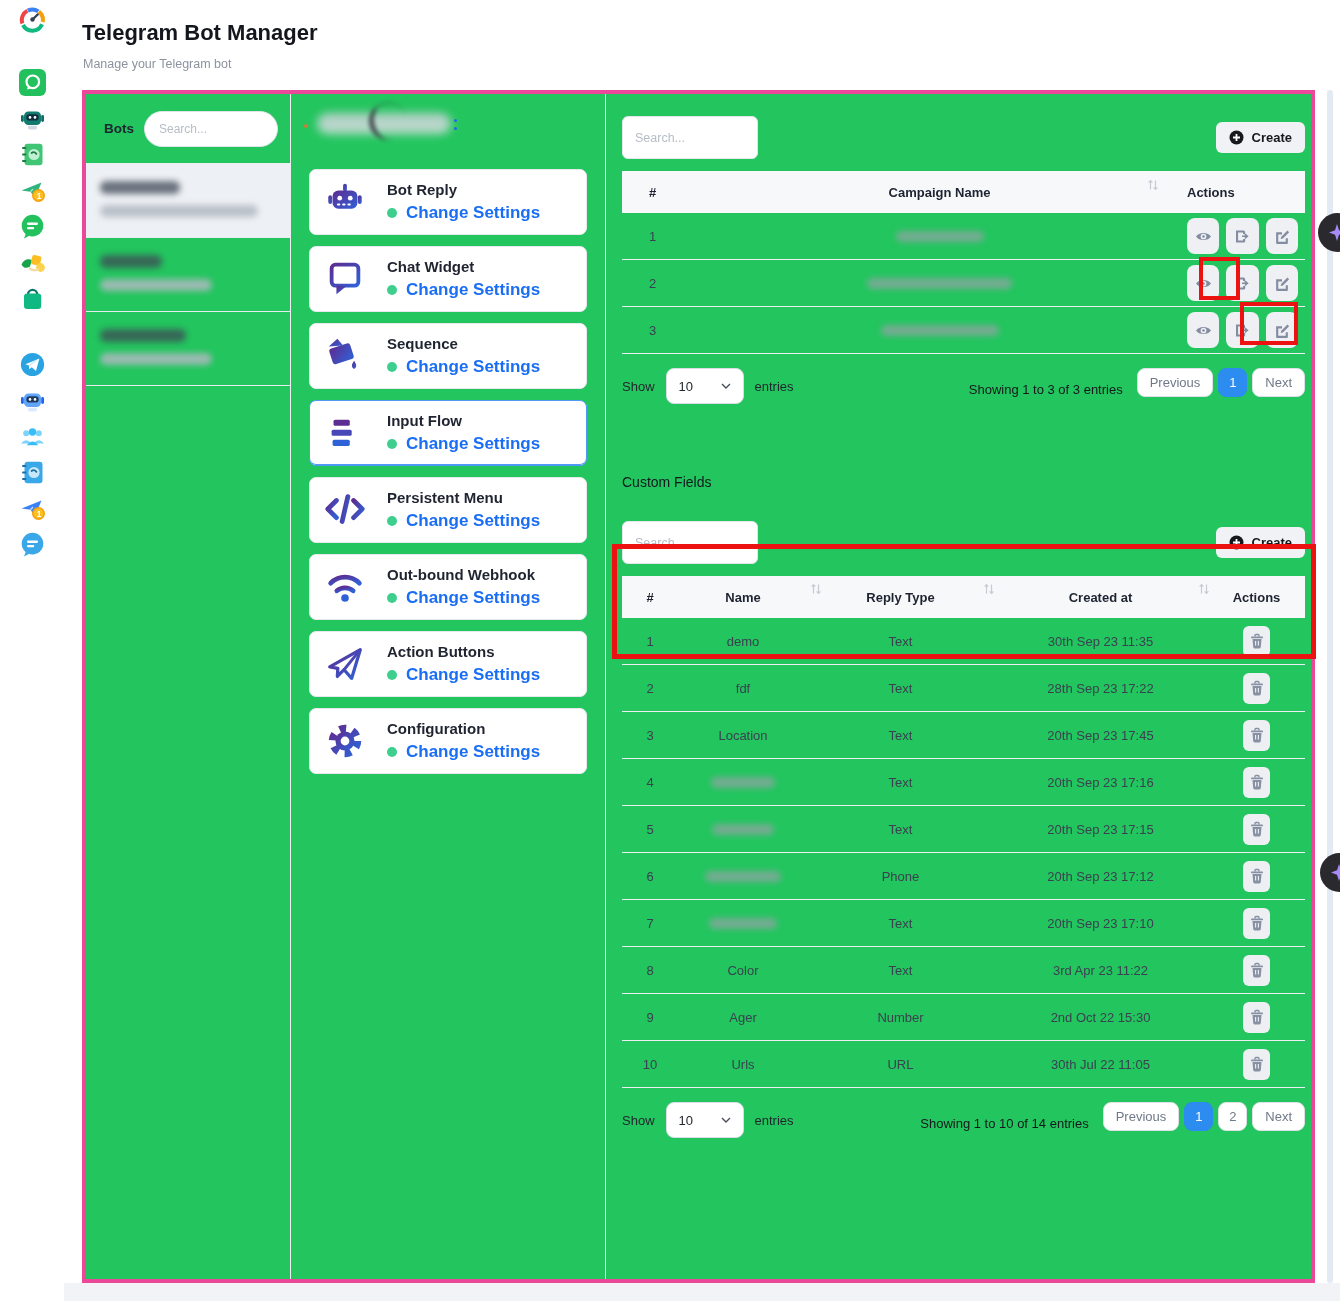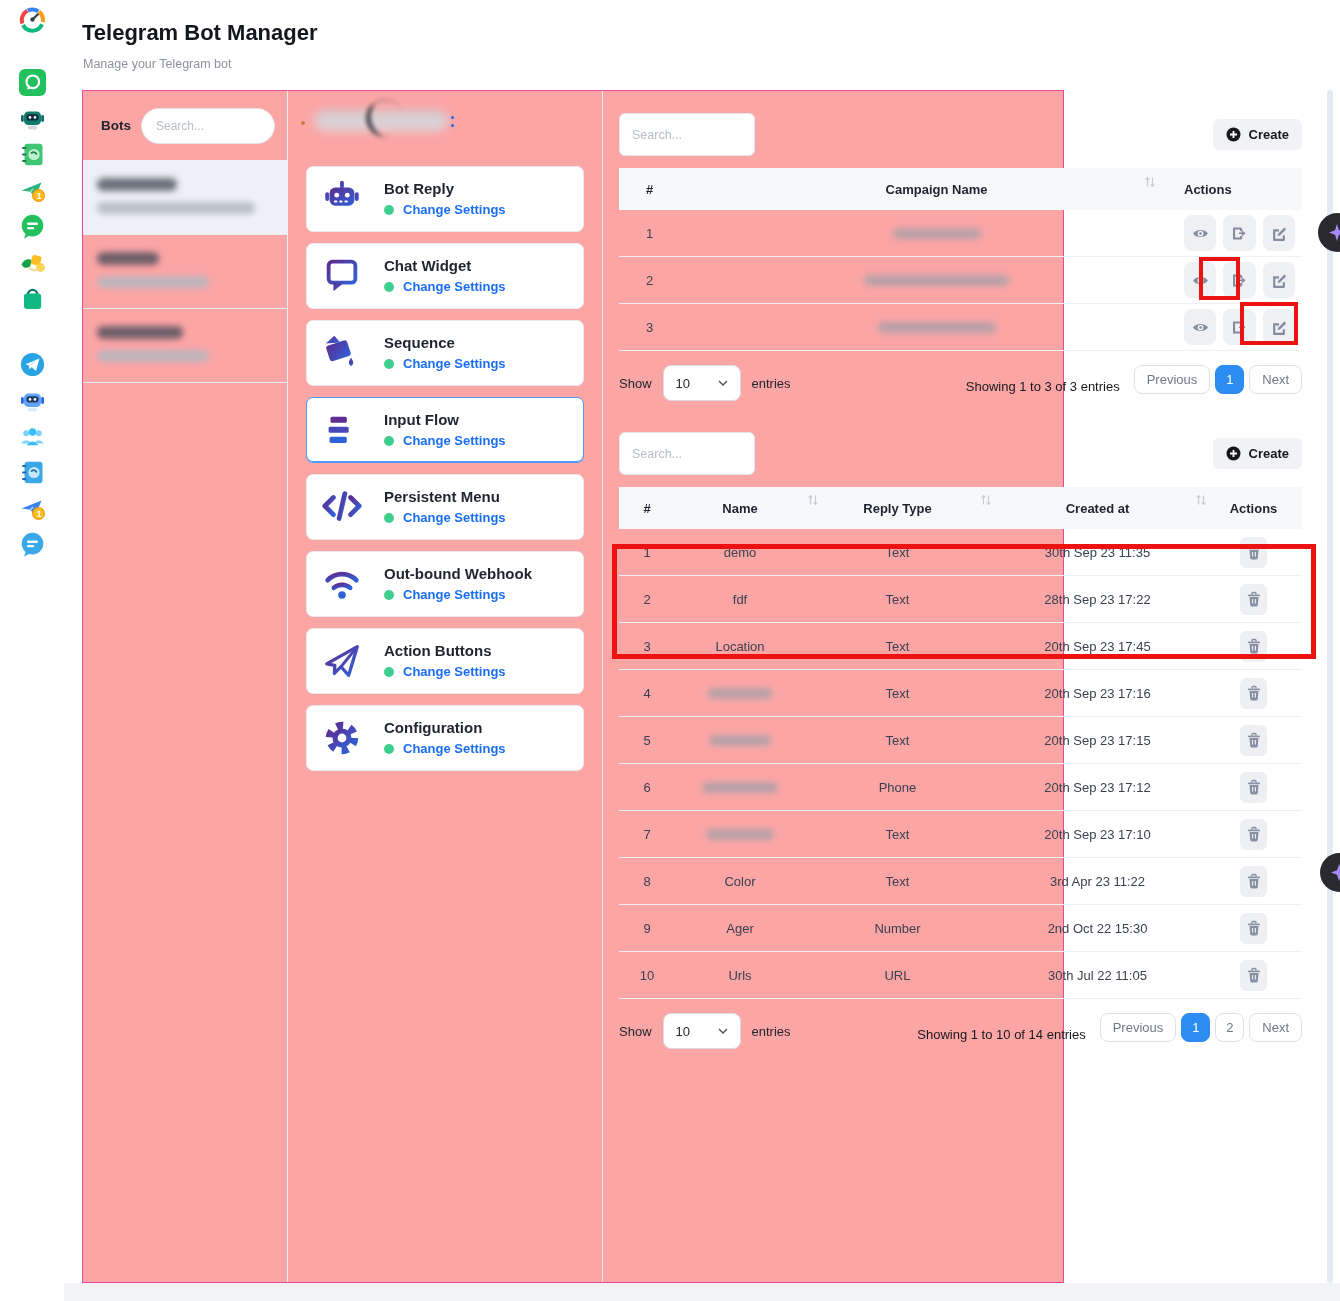--- a/index.html
+++ b/index.html
@@ -10,21 +10,21 @@
   .rail-ic{width:27px;height:27px;margin-bottom:9px;cursor:pointer;}
   .rail-ic svg{width:27px;height:27px;display:block;}
   #rail-top .rail-ic:first-child{margin-bottom:36px;}
   #rail-bottom{margin-top:30px;display:flex;flex-direction:column;align-items:center;}
 
   
   .page-title{position:absolute;left:82px;top:20px;font-size:22px;font-weight:700;color:#13161c;}
   .page-sub{position:absolute;left:83px;top:57px;font-size:12.5px;color:#8d939e;}
 
   
-  .card{position:absolute;left:82px;top:90px;width:982px;height:1193px;background:#fca5a5;border:1px solid #ec4899;box-sizing:border-box;}
+  .card{position:absolute;left:82px;top:90px;width:1233px;height:1193px;background:#22c55e;border:4px solid #ec4899;box-sizing:border-box;}
   .col1{position:absolute;left:0;top:0;width:205px;height:100%;border-right:1px solid #eceef1;box-sizing:border-box;}
   .col2{position:absolute;left:205px;top:0;width:315px;height:100%;border-right:1px solid #eceef1;box-sizing:border-box;}
   .col3{position:absolute;left:520px;top:0;width:715px;height:100%;box-sizing:border-box;}
 
   
   .bots-head{display:flex;align-items:center;gap:10px;height:70px;padding:0 12px 0 18px;border-bottom:1px solid #eceef1;box-sizing:border-box;}
   .bots-title{font-size:13.5px;font-weight:700;color:#1d2330;}
   .bots-search{flex:1;min-width:0;height:36px;border:1px solid #e0e4e9;border-radius:18px;padding:0 14px;font-size:12px;color:#6a7383;outline:none;box-sizing:border-box;background:#fff;}
   .bots-search::placeholder{color:#b7bdc6;}
   .bot-item{height:74px;border-bottom:1px solid #e8ebef;padding:17px 14px;box-sizing:border-box;cursor:pointer;}
@@ -45,21 +45,21 @@
   .mdots::before,.mdots::after{content:"";position:absolute;left:0;width:3px;height:3px;border-radius:50%;background:#2563eb;}
   .mdots::before{top:1px}.mdots::after{top:9px}
   .menu{padding:3px 18px 0 18px;}
   .mcard{height:66px;border:1px solid #e6e9ed;border-radius:7px;margin-bottom:11px;display:flex;align-items:center;padding:0 13px;box-sizing:border-box;background:#fff;cursor:pointer;}
   .mcard.selected{border:1px solid #4e9af5;box-shadow:inset 0 -1px 0 #4e9af5;}
   .mic{width:44px;height:44px;margin-right:20px;flex:none;display:flex;align-items:center;justify-content:center;}
   .mic svg{width:42px;height:42px;display:block;}
   .mtt{font-size:15px;font-weight:700;color:#1f2430;margin-bottom:6px;line-height:1;}
   .mcs{display:flex;align-items:center;gap:9px;}
   .gdot{width:10px;height:10px;border-radius:50%;background:#3ecf8e;flex:none;}
-  .cslbl{font-size:13px;font-weight:700;color:#1a6ef5;cursor:pointer;}
+  .cslbl{font-size:17px;font-weight:700;color:#1a6ef5;cursor:pointer;}
 
   
   .c3-head{display:flex;justify-content:space-between;align-items:flex-start;padding:16px 16px 0 16px;}
   .c3-title-row{display:flex;align-items:center;gap:10px;padding-top:6px;}
   .c3-title{font-size:15px;font-weight:700;color:#16181d;}
   .options-btn{height:31px;padding:0 15px;border:1px solid #dfe3e8;border-radius:6px;background:#fff;font-size:13px;color:#49505b;display:flex;align-items:center;gap:8px;cursor:pointer;}
   .caret{font-size:9px;color:#49505b;}
   .toolbar{display:flex;justify-content:space-between;align-items:center;padding:22px 16px 0 16px;}
   .search-box{width:136px;height:43px;border:1px solid #e3e6ea;border-radius:6px;padding:0 12px;font-size:12.5px;color:#6a7383;outline:none;box-sizing:border-box;}
   .search-box::placeholder{color:#b7bdc6;}
@@ -542,20 +542,21 @@
       <div class="pg-right">
         <span class="pg-summary">Showing 1 to 3 of 3 entries</span>
         <div class="pager" id="pager1">
             <button class="pbtn">Previous</button>
             <button class="pbtn page active">1</button>
             <button class="pbtn">Next</button>
           </div>
       </div>
     </div>
 
+    <div class="cf-title">Custom Fields</div>
 
     <div class="toolbar2">
       <input class="search-box" placeholder="Search..." style="">
       <button class="create-btn">
         <svg width="15" height="15" viewBox="0 0 15 15">
             <circle cx="7.5" cy="7.5" r="7" fill="#16181d"></circle>
             <path d="M7.5 4 v7 M4 7.5 h7" stroke="#fff" stroke-width="1.8"></path>
           </svg>
         <span>Create</span>
       </button>

